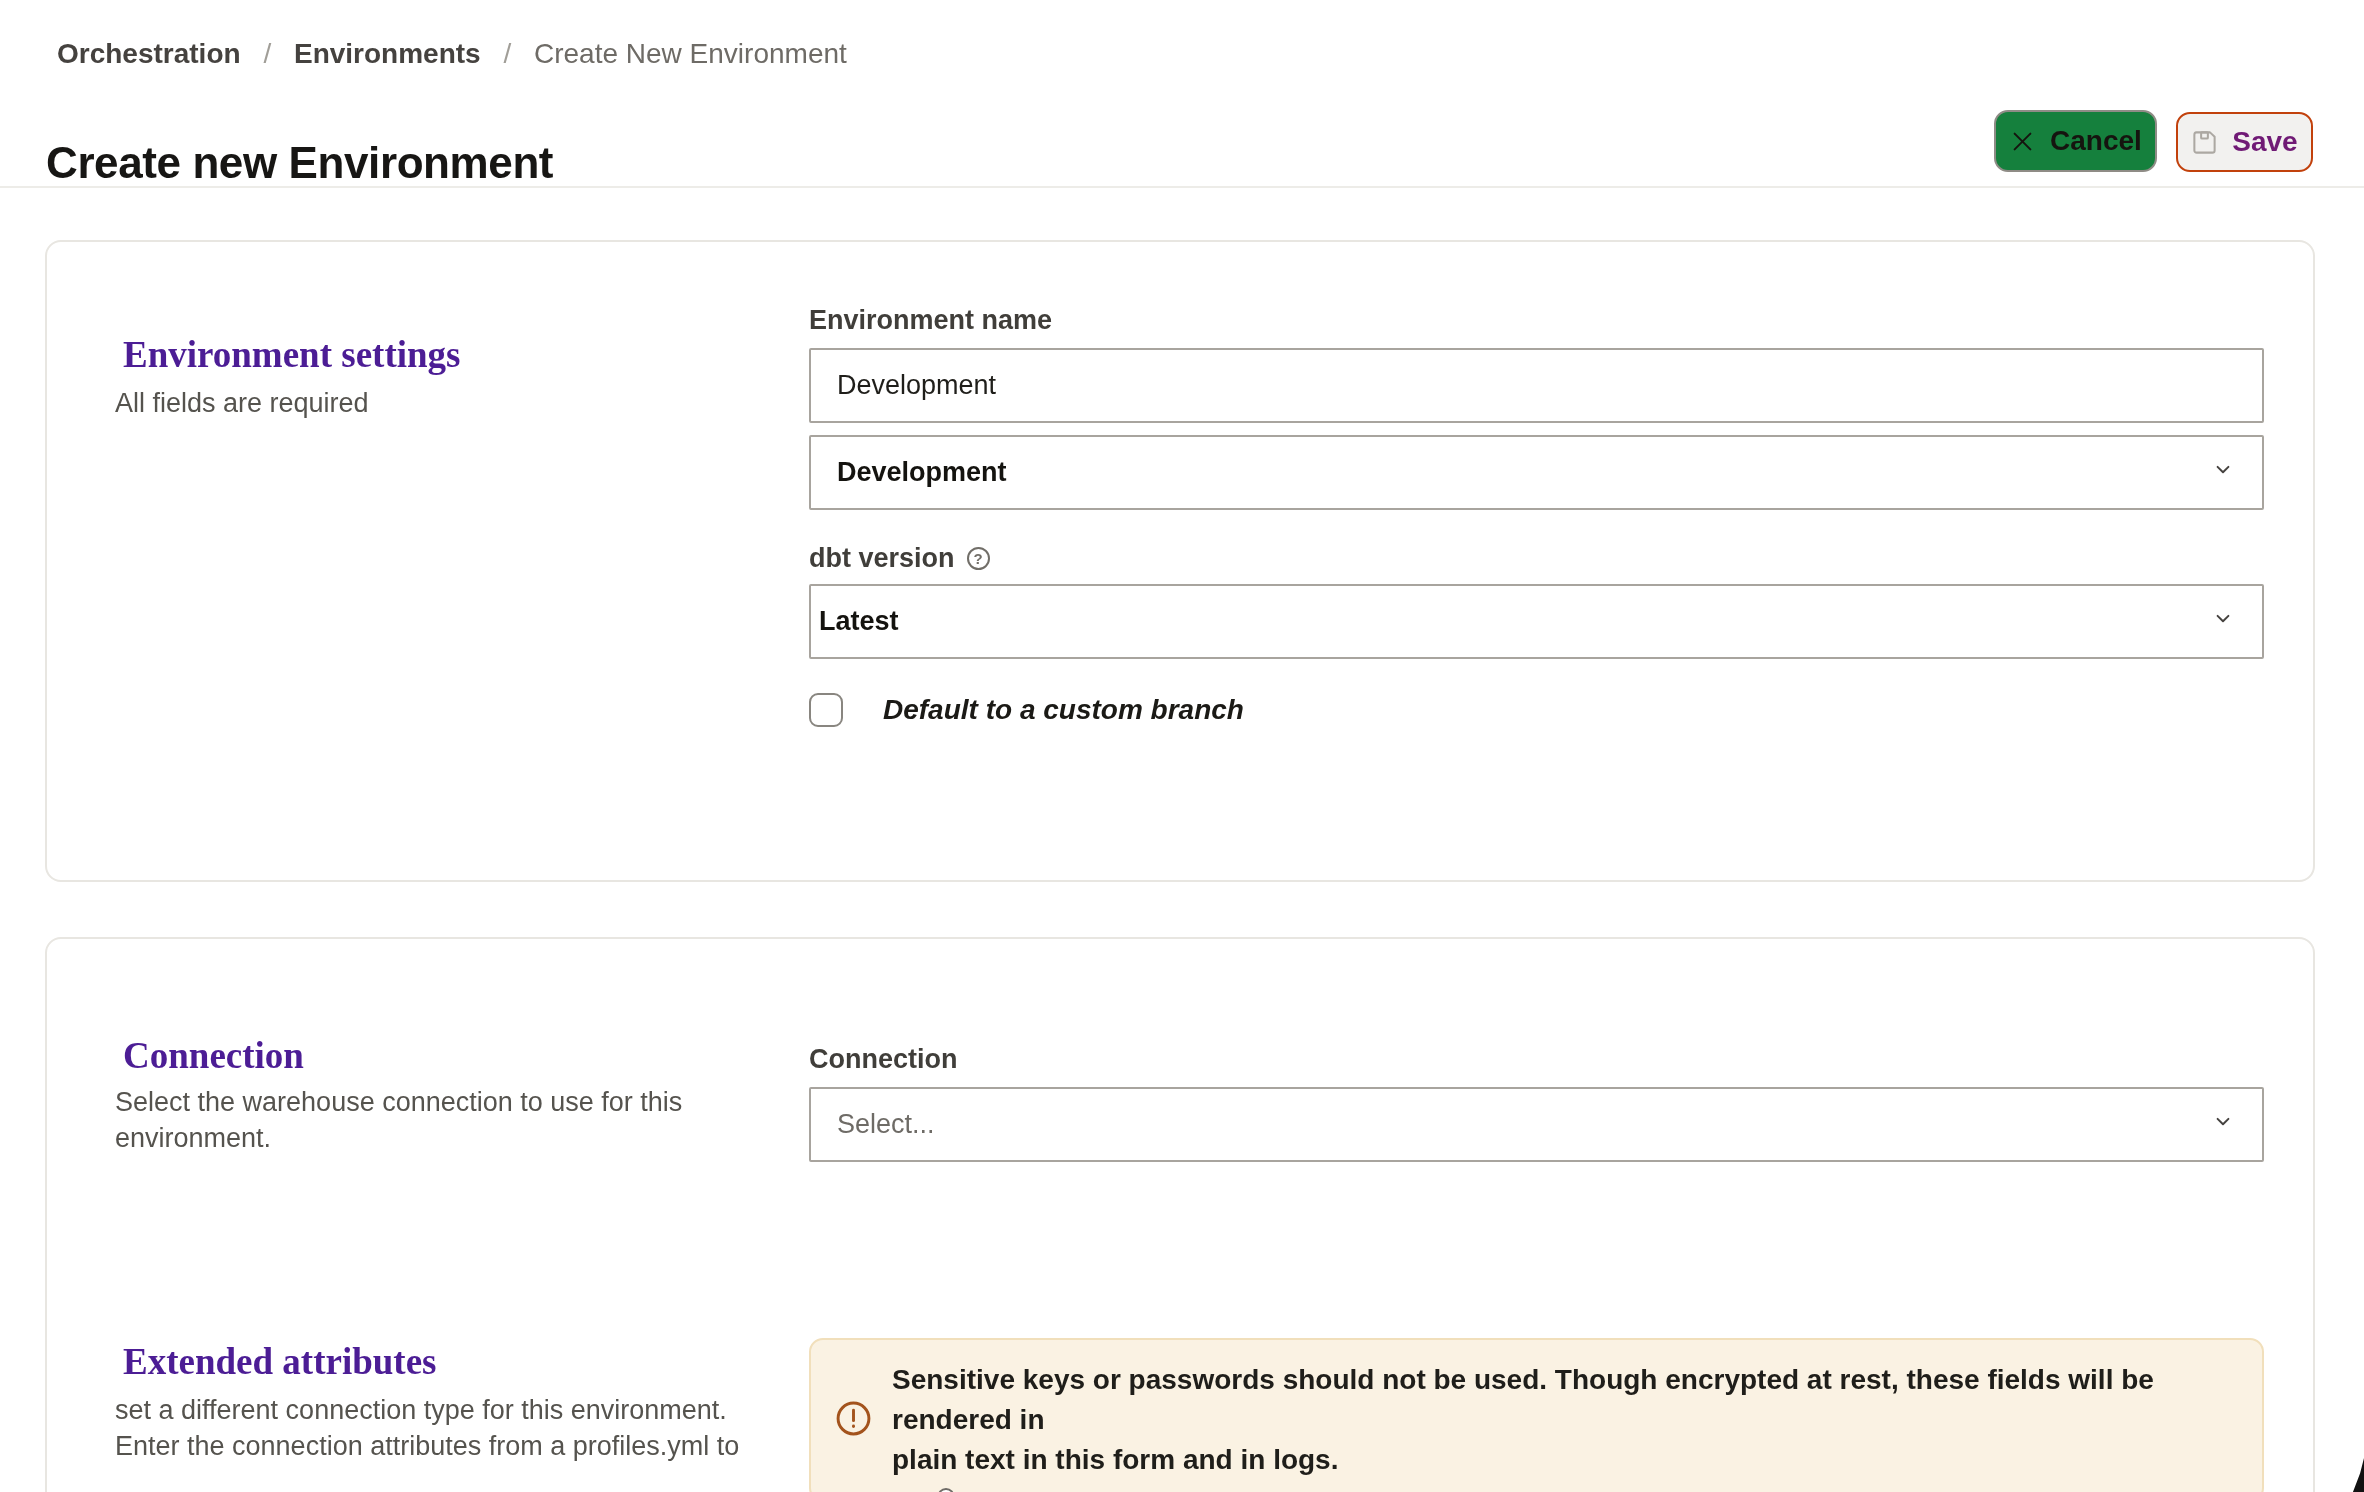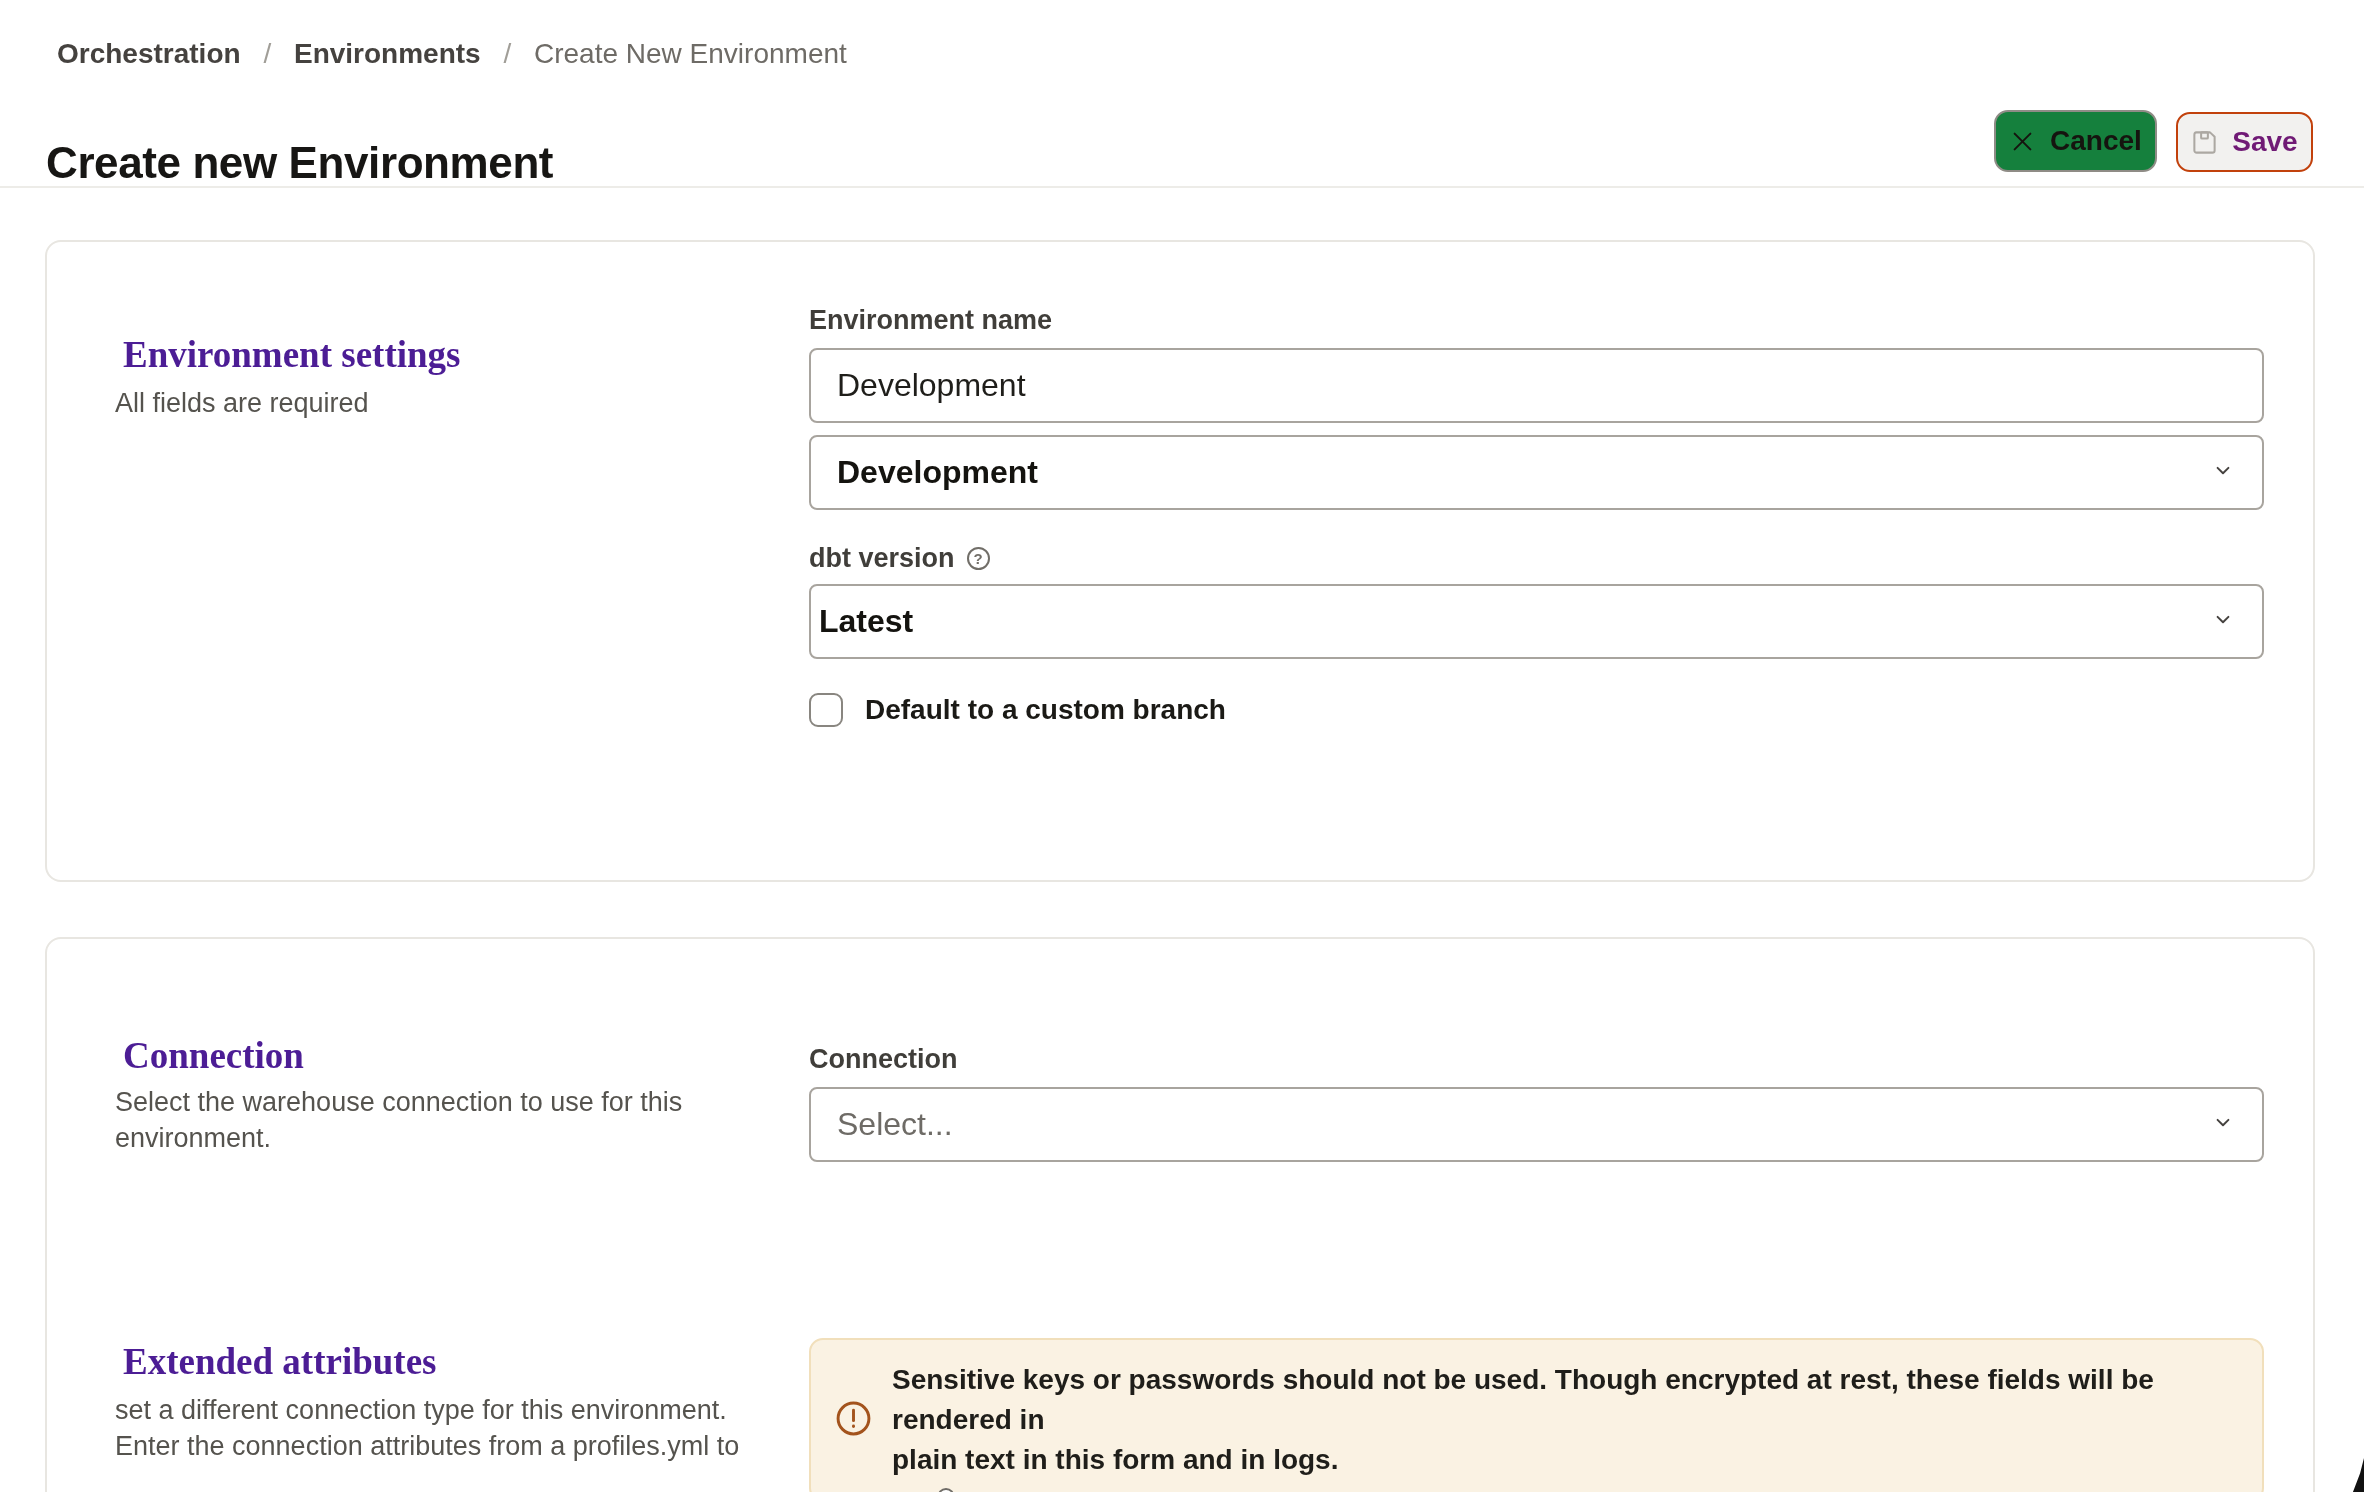--- a/index.html
+++ b/index.html
@@ -27,31 +27,31 @@
   .card{position:absolute;left:45px;width:2270px;background:#ffffff;
     border:2px solid #E8E6E1;border-radius:16px;}
   .card-1{top:240px;height:642px;}
   .card-2{top:937px;height:780px;}
 
   .card-heading{position:absolute;left:76px;font-size:37px;line-height:44px;font-weight:700;color:#4c1d95;font-family:Liberation Serif, serif;}
   .card-subtext{position:absolute;left:68px;font-size:27px;line-height:36px;font-weight:400;color:#55534E;}
 
   .form-col{position:absolute;left:762px;top:62px;width:1455px;}
   .field-label{font-size:27px;line-height:32px;font-weight:700;color:#403E3A;display:flex;align-items:center;gap:12px;}
-  .text-input,.select{width:100%;height:75px;border:2px solid #A8A49E;border-radius:8px;background:#fff;
-    font-size:32px;color:#1F1E1A;padding:0 26px;display:flex;align-items:center;}
+  .text-input,.select{width:100%;height:75px;border:2px solid #A8A49E;border-radius:2px;background:#fff;
+    font-size:27px;color:#1F1E1A;padding:0 26px;display:flex;align-items:center;}
   .text-input{font-family:"Liberation Sans",sans-serif;outline:none;}
   .select{justify-content:space-between;cursor:pointer;}
   .select .select-value{font-weight:700;color:#14130F;}
   .select .placeholder{font-weight:400;color:#6E6B66;}
   .helper-text{font-size:27px;line-height:34px;color:#54524D;margin-top:16px;}
 
   .checkbox-row{display:flex;align-items:center;margin-top:34px;}
   .checkbox{width:34px;height:34px;border:2px solid #898680;border-radius:9px;background:#fff;cursor:pointer;flex:0 0 auto;}
-  .checkbox-label{margin-left:22px;font-size:28px;font-weight:700;color:#1B1A16;}
+  .checkbox-label{margin-left:40px;font-size:28px;font-weight:700;color:#1B1A16;font-style:italic;}
 
   .q-icon{width:23px;height:23px;border:2px solid #716E68;border-radius:50%;color:#716E68;
     font-size:15px;font-weight:700;display:inline-flex;align-items:center;justify-content:center;line-height:1;}
 
   
   .warning-box{position:absolute;left:762px;top:399px;width:1455px;min-height:115px;background:#FAF2E3;
     border:2px solid #F1DFBB;border-radius:14px;display:flex;align-items:center;padding:20px 30px 20px 24px;}
   .warning-icon{flex:0 0 auto;margin-right:20px;}
   .warning-text{font-size:28px;line-height:40px;font-weight:700;color:#1F1E1A;}
   .warning-text span{display:block;}

